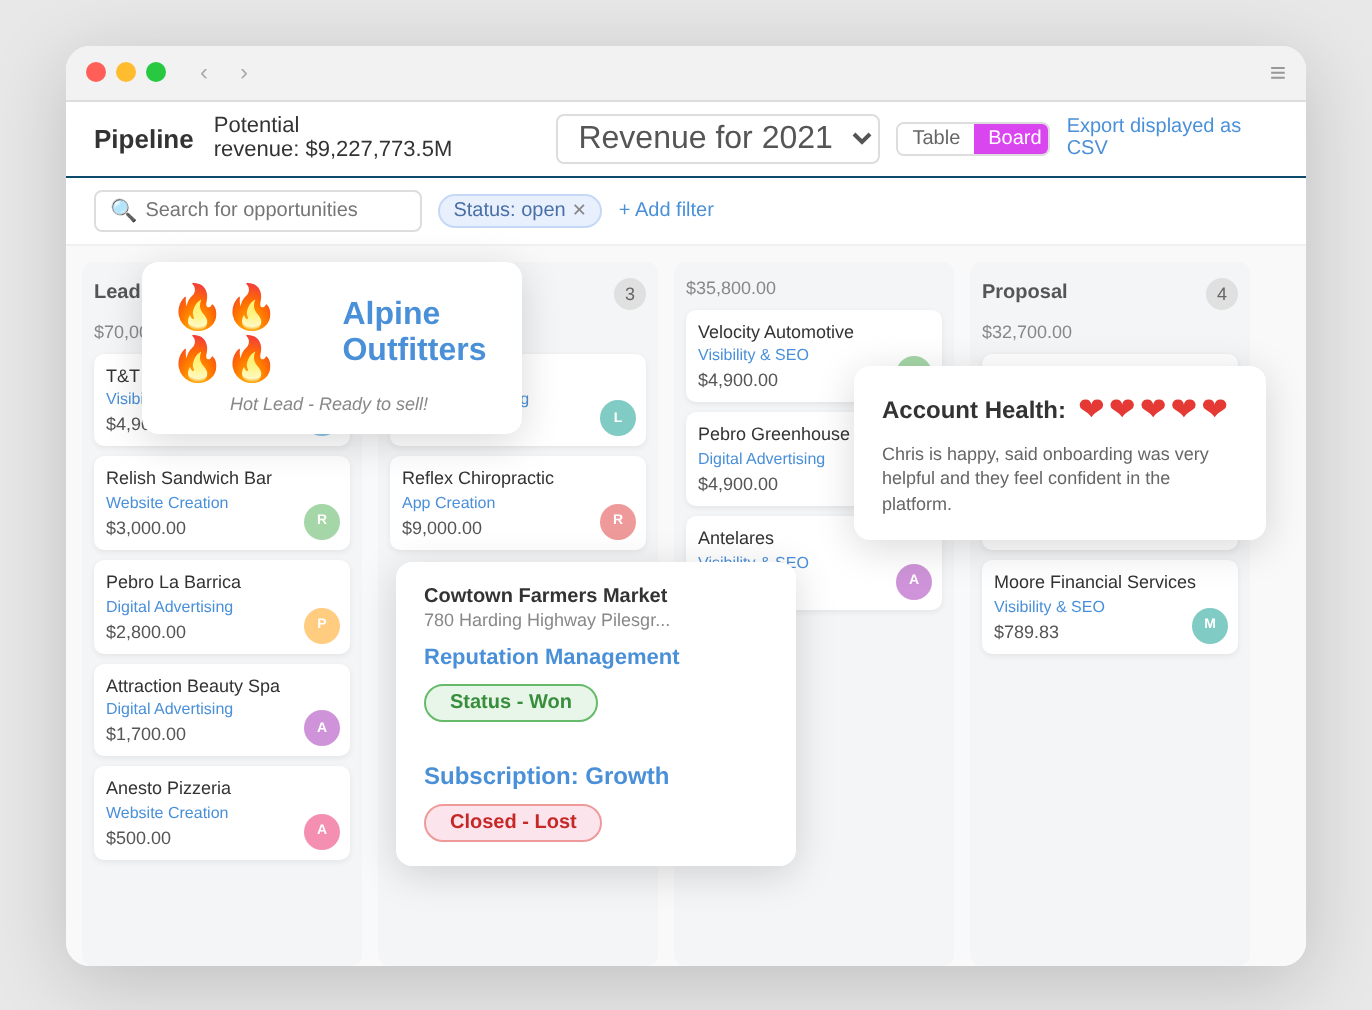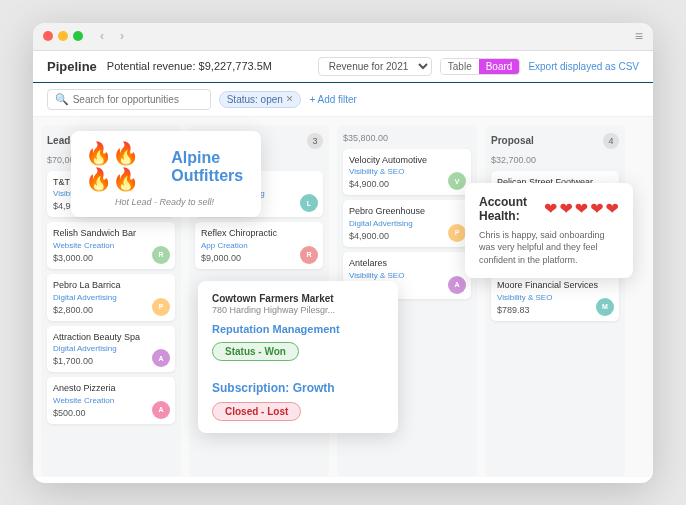--- a/index.html
+++ b/index.html
@@ -45,21 +45,21 @@
       padding: 6px 14px;
       display: flex;
       align-items: center;
       gap: 10px;
     }
     .app-header-title { font-size: 13px; font-weight: 600; color: #333; }
     .potential-revenue { font-size: 11px; color: #666; }
     .potential-revenue span { color: #333; font-weight: 500; }
     .header-right { margin-left: auto; display: flex; align-items: center; gap: 8px; }
     .revenue-select {
-      font-size: 10px; border: 1px solid #ddd; border-radius: 4px;
+      font-size: 16px; border: 1px solid #ddd; border-radius: 4px;
       padding: 2px 6px; color: #555; background: #fff;
     }
     .view-toggle { display: flex; border: 1px solid #ddd; border-radius: 4px; overflow: hidden; }
     .view-btn {
       padding: 2px 7px; font-size: 10px; color: #666; background: #fff;
       border: none; cursor: pointer;
     }
     .view-btn.active { background: #d946ef; color: #fff; }
     .export-link { font-size: 10px; color: #4a90d9; cursor: pointer; }
 
@@ -190,21 +190,21 @@
 
     .tooltip-account {
       position: absolute;
       top: 160px;
       right: 20px;
       background: #fff;
       border-radius: 8px;
       padding: 12px 14px;
       box-shadow: 0 4px 20px rgba(0,0,0,0.15);
       z-index: 10;
-      width: 168px;
+      width: 206px;
     }
     .account-header {
       display: flex; align-items: center; gap: 6px; margin-bottom: 6px;
     }
     .account-title { font-size: 12px; font-weight: 600; color: #333; }
     .hearts { display: flex; gap: 2px; }
     .heart { font-size: 16px; color: #e53935; }
     .account-text { font-size: 9px; color: #666; line-height: 1.4; }
   </style>
 </head>

